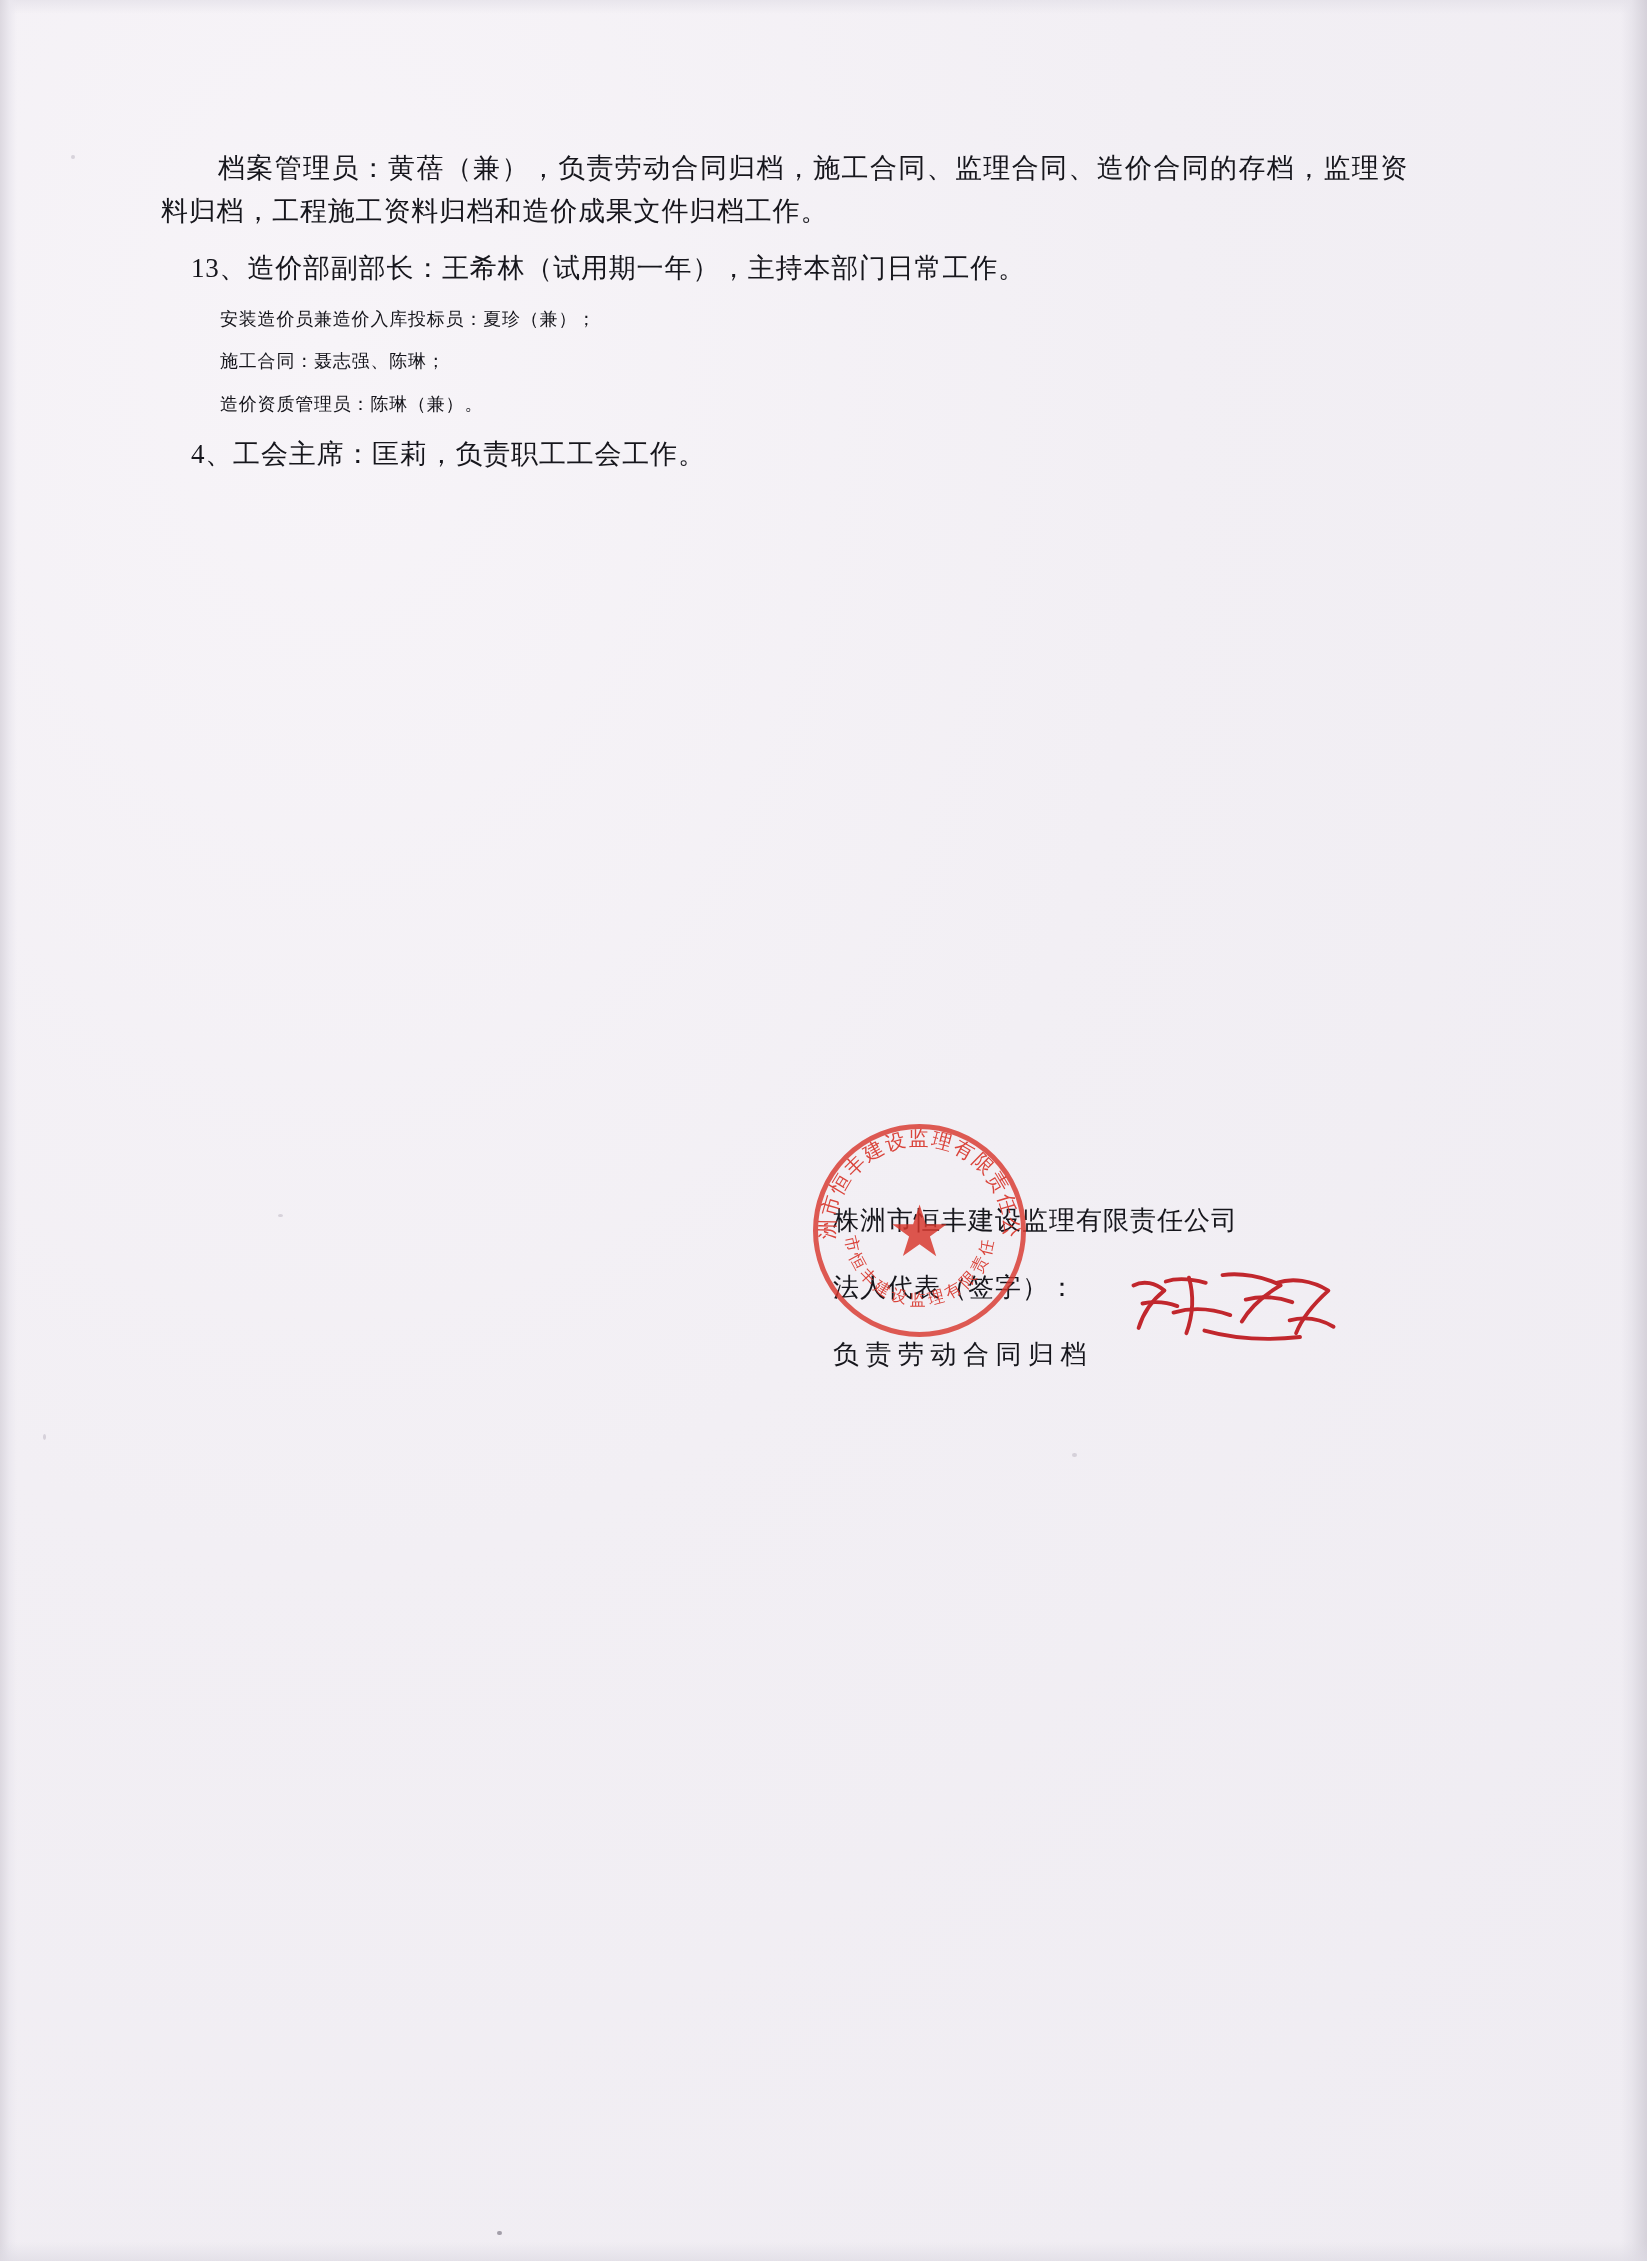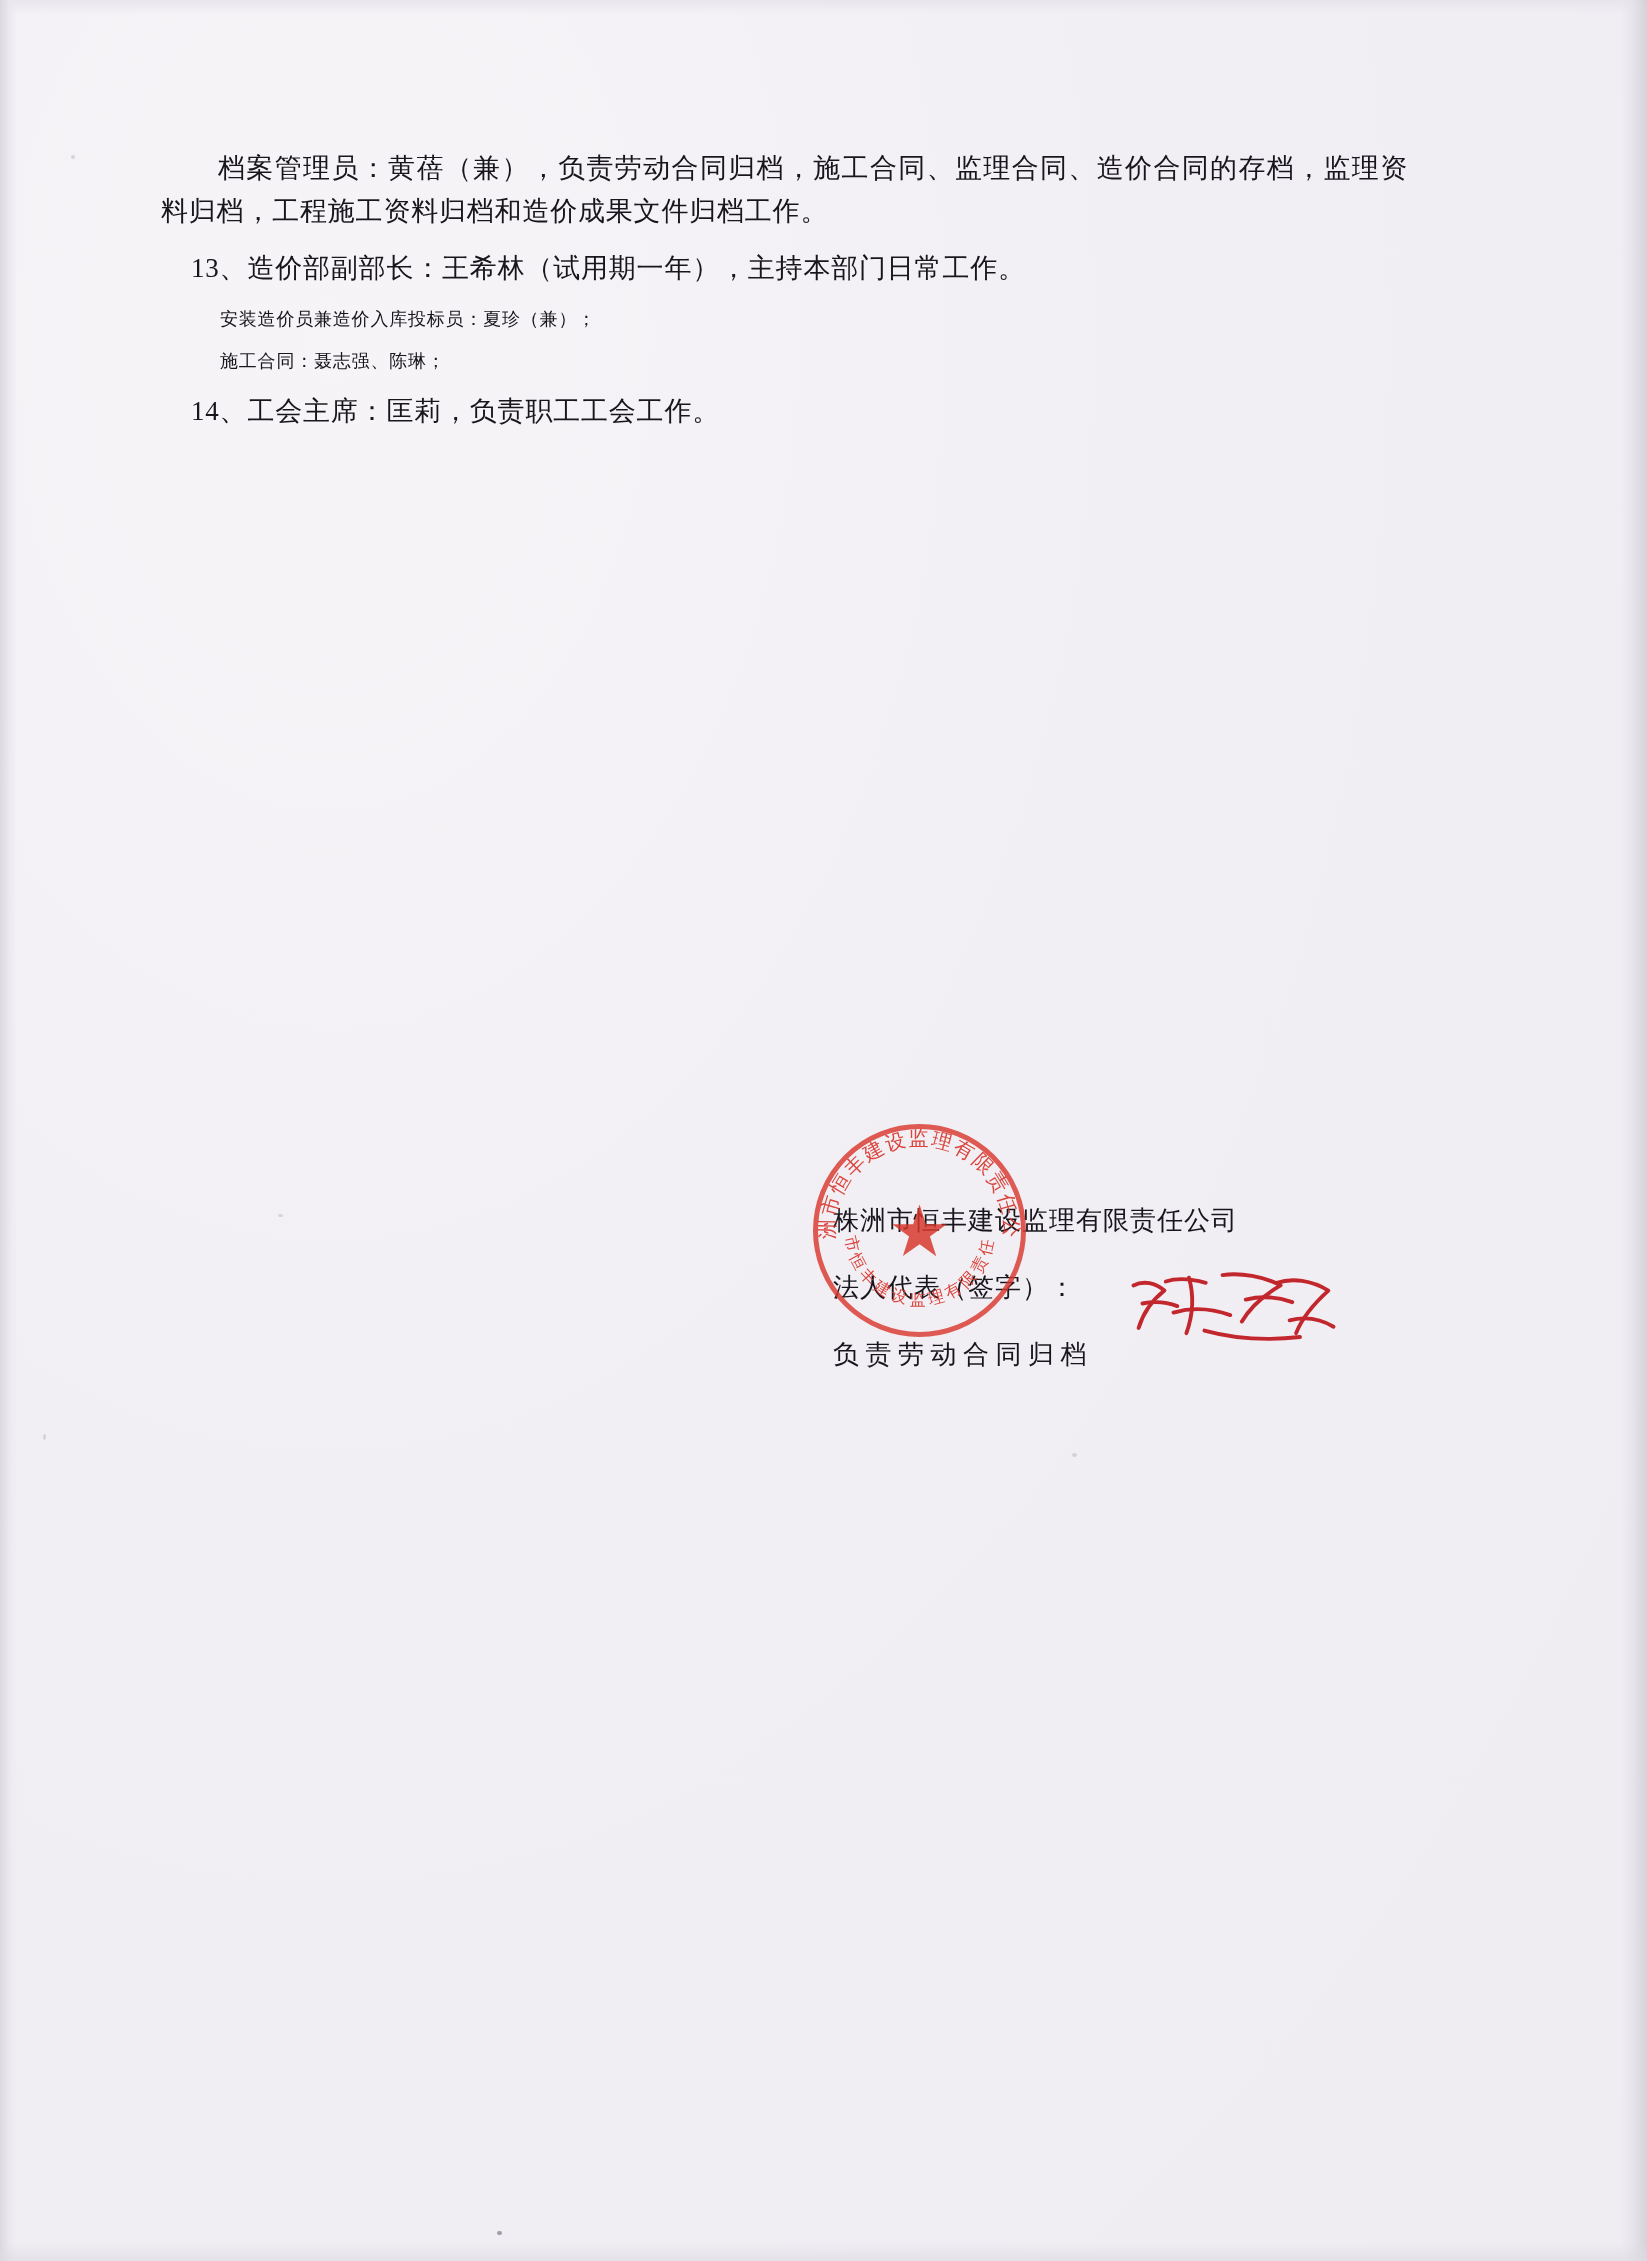--- a/index.html
+++ b/index.html
@@ -181,22 +181,23 @@
   <div class="content">
 
     <p class="para indent">档案管理员：黄蓓（兼），负责劳动合同归档，施工合同、监理合同、造价合同的存档，监理资料归档，工程施工资料归档和造价成果文件归档工作。</p>
 
     <p class="num-item">13、造价部副部长：王希林（试用期一年），主持本部门日常工作。</p>
 
     <p class="sub-item">安装造价员兼造价入库投标员：夏珍（兼）；</p>
 
     <p class="sub-item">施工合同：聂志强、陈琳；</p>
 
-
-    <p class="num-item">14、工会主席：匡莉，负责职工工会工作。</p>
+    <p class="sub-item">造价资质管理员：陈琳（兼）。</p>
+
+    <p class="num-item">4、工会主席：匡莉，负责职工工会工作。</p>
 
 
   </div>
 
   <div class="sign-block">
     <div class="sign-line">株洲市恒丰建设监理有限责任公司</div>
     <div class="sign-line sign-rep">法人代表（签字）：</div>
     <div class="sign-line date">负责劳动合同归档</div>
   </div>
 

